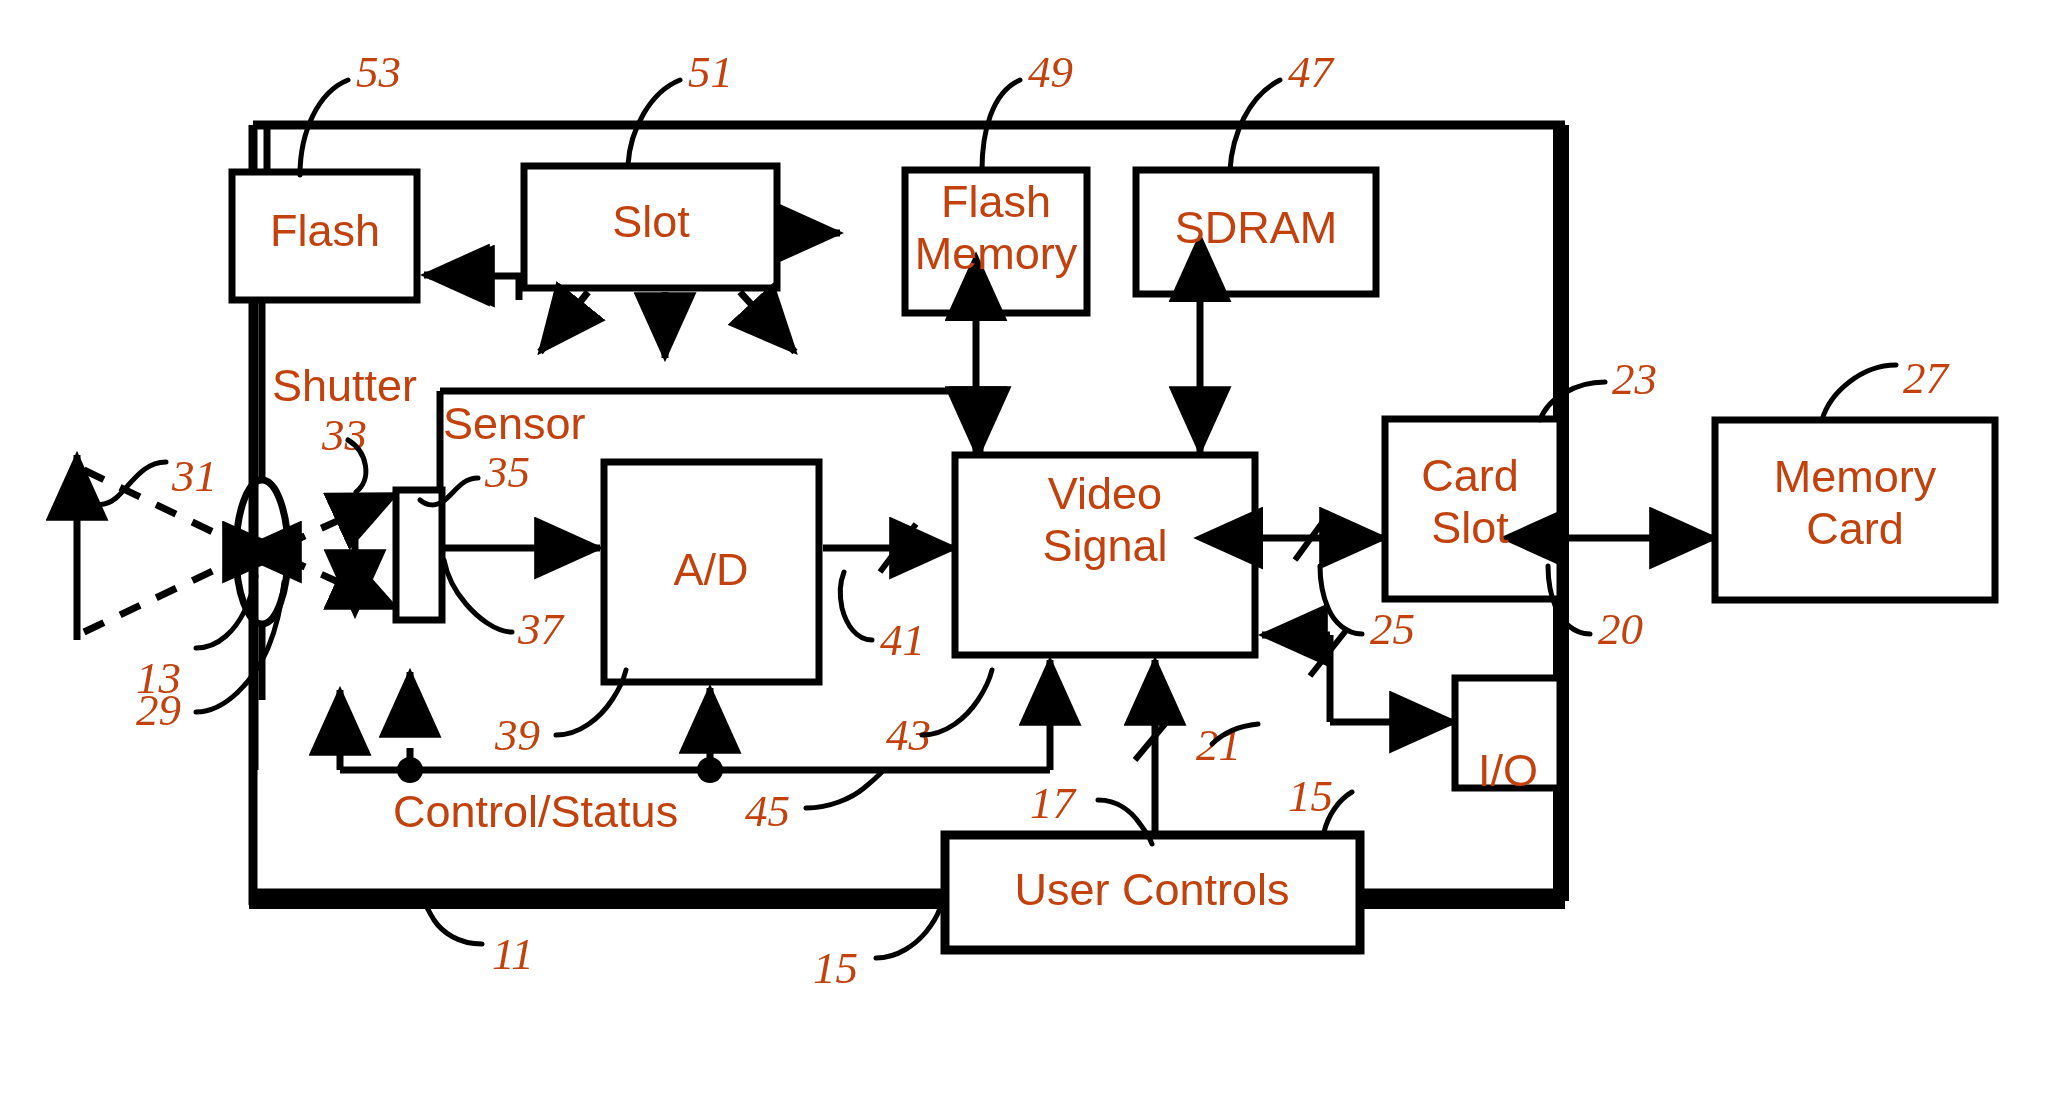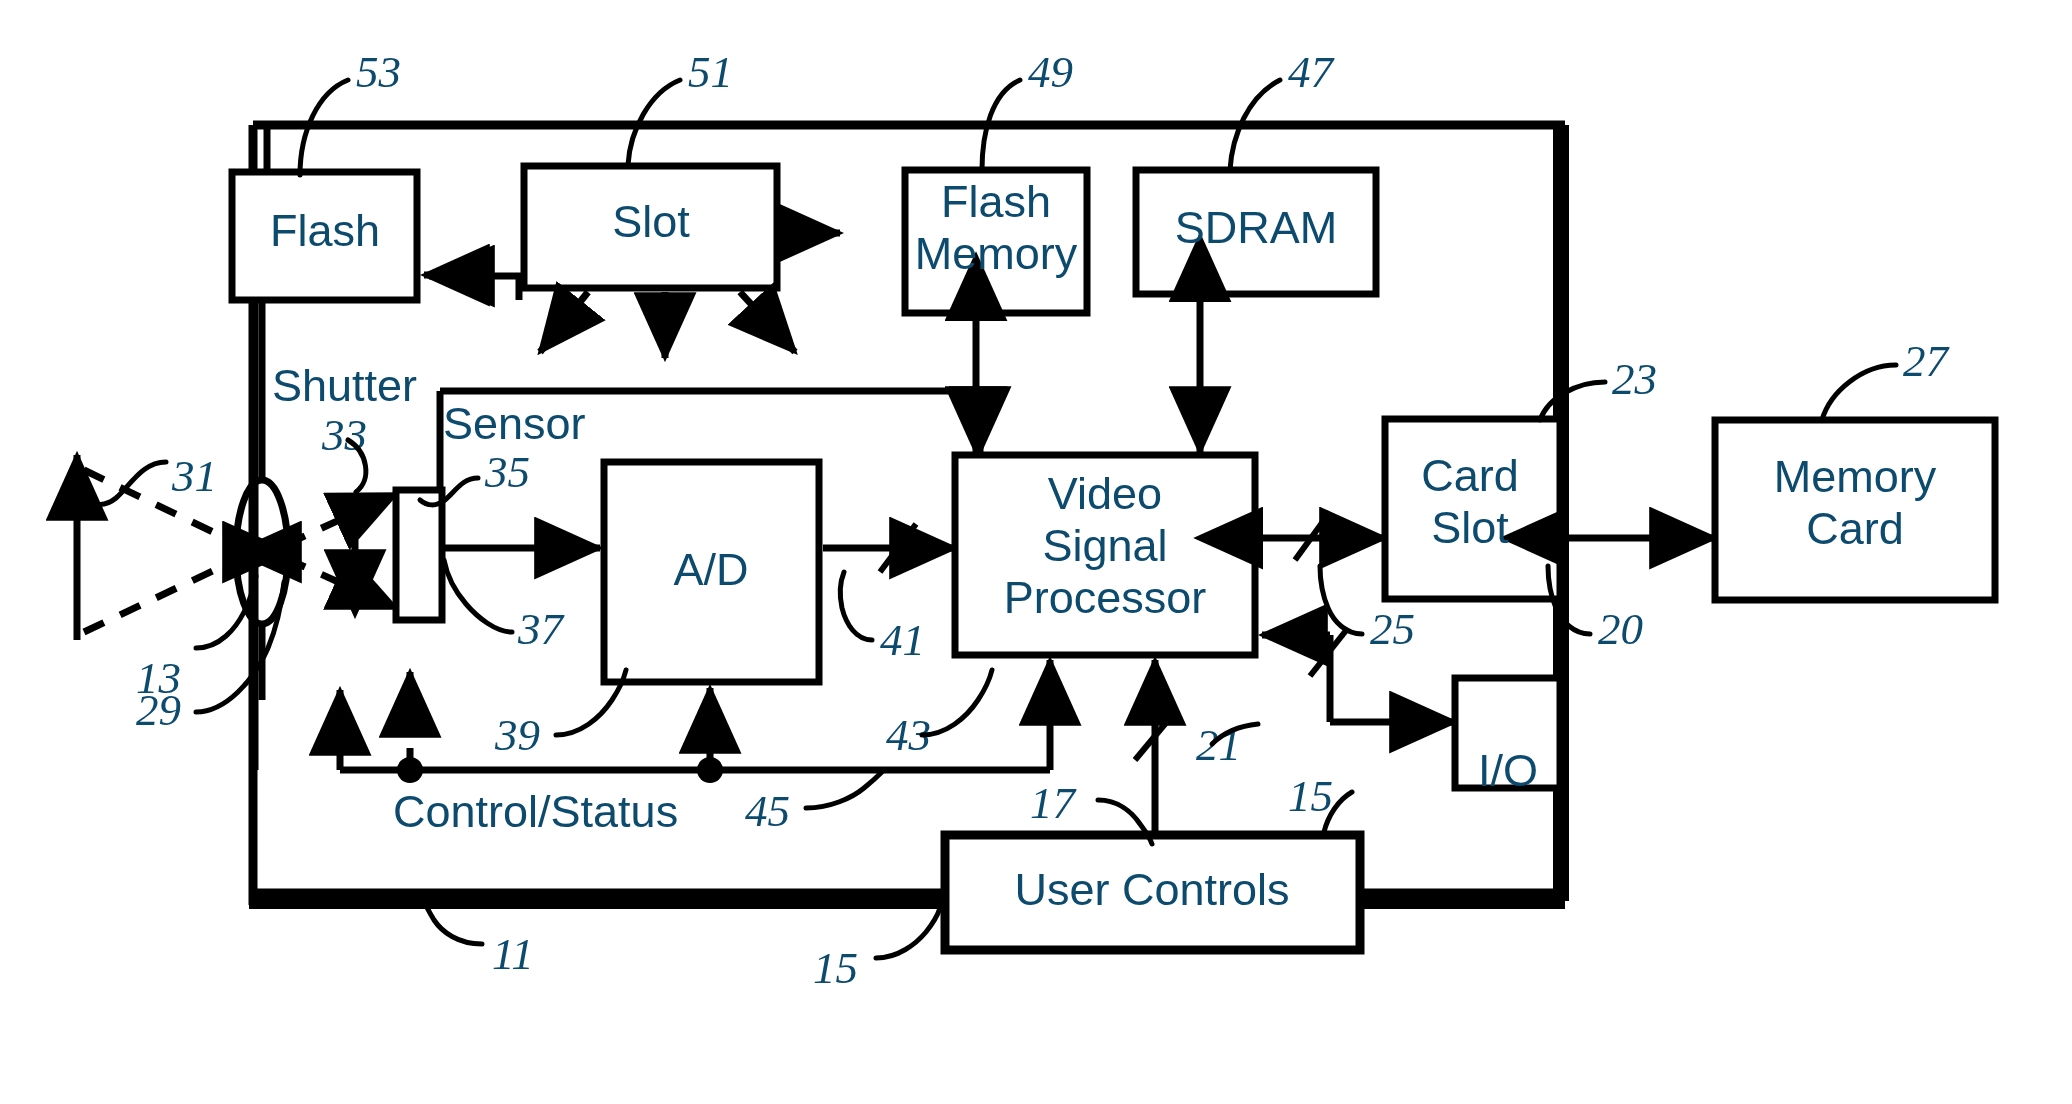--- a/index.html
+++ b/index.html
@@ -12,21 +12,21 @@
   .ln{stroke:#000000;stroke-width:7;fill:none;stroke-linecap:butt;}
   .lnthin{stroke:#000000;stroke-width:6;fill:none;}
   .lead{stroke:#000000;stroke-width:5;fill:none;stroke-linecap:round;}
   .dash{stroke:#000000;stroke-width:7;fill:none;stroke-dasharray:22 18;stroke-linecap:butt;}
   .body-border{stroke:#000000;stroke-width:9;fill:none;}
   .body-border-heavy{stroke:#000000;stroke-width:16;fill:none;}
   .lensline{stroke:#000000;stroke-width:7;fill:none;}
   .dot{fill:#000000;}
   .arrowhead{fill:#000000;}
 
-  .lbl{position:absolute;color:#0c4a6e;font-family:"Liberation Sans",sans-serif;white-space:nowrap;line-height:1.08;}
+  .lbl{position:absolute;color:#c2410c;font-family:"Liberation Sans",sans-serif;white-space:nowrap;line-height:1.08;}
   .boxtext{font-size:45px;text-align:center;}
   .boxtext2{font-size:45px;text-align:center;}
   .freetext{font-size:45px;}
   .refnum{font-size:45px;font-style:italic;font-family:"Liberation Serif",serif;font-weight:400;}
   .ctr{transform:translateX(-50%);text-align:center;}
 </style>
 </head>
 <body>
 
 <div id="stage">
@@ -188,42 +188,41 @@
 
   <div class="lbl boxtext2 ctr" style="left:996px;top:178px;">Flash</div>
   <div class="lbl boxtext2 ctr" style="left:996px;top:230px;">Memory</div>
 
   <div class="lbl boxtext ctr" style="left:1256px;top:204px;">SDRAM</div>
 
   <div class="lbl boxtext ctr" style="left:711px;top:546px;">A/D</div>
 
   <div class="lbl boxtext2 ctr" style="left:1105px;top:470px;">Video</div>
   <div class="lbl boxtext2 ctr" style="left:1105px;top:522px;">Signal</div>
-  <div class="lbl boxtext2 ctr" style="left:1105px;top:574px;">Processor</div>
 
   <div class="lbl boxtext2 ctr" style="left:1470px;top:452px;">Card</div>
   <div class="lbl boxtext2 ctr" style="left:1470px;top:504px;">Slot</div>
 
   <div class="lbl boxtext2 ctr" style="left:1855px;top:453px;">Memory</div>
   <div class="lbl boxtext2 ctr" style="left:1855px;top:505px;">Card</div>
 
   <div class="lbl boxtext ctr" style="left:1508px;top:705px;margin-top:42px;">I/O</div>
 
   <div class="lbl boxtext ctr" style="left:1152px;top:866px;">User Controls</div>
 
   <div class="lbl freetext" style="left:272px;top:362px;">Shutter</div>
   <div class="lbl freetext" style="left:443px;top:400px;">Sensor</div>
   <div class="lbl freetext" style="left:393px;top:788px;">Control/Status</div>
 
   <div class="lbl refnum" style="left:356px;top:48px;">53</div>
   <div class="lbl refnum" style="left:688px;top:48px;">51</div>
   <div class="lbl refnum" style="left:1028px;top:48px;">49</div>
   <div class="lbl refnum" style="left:1288px;top:48px;">47</div>
   <div class="lbl refnum" style="left:1612px;top:355px;">23</div>
-  <div class="lbl refnum" style="left:1903px;top:337px;text-align:right;">27</div>
+  <div class="lbl refnum" style="left:1903px;top:354px;text-align:right;">27</div>
   <div class="lbl refnum" style="left:172px;top:434px;margin-top:18px;">31</div>
   <div class="lbl refnum" style="left:322px;top:411px;">33</div>
   <div class="lbl refnum" style="left:485px;top:448px;">35</div>
   <div class="lbl refnum" style="left:518px;top:605px;">37</div>
   <div class="lbl refnum" style="left:136px;top:621px;margin-top:33px;">13</div>
   <div class="lbl refnum" style="left:136px;top:686px;">29</div>
   <div class="lbl refnum" style="left:495px;top:711px;">39</div>
   <div class="lbl refnum" style="left:880px;top:616px;">41</div>
   <div class="lbl refnum" style="left:862px;top:711px;margin-left:24px;">43</div>
   <div class="lbl refnum" style="left:745px;top:787px;">45</div>

